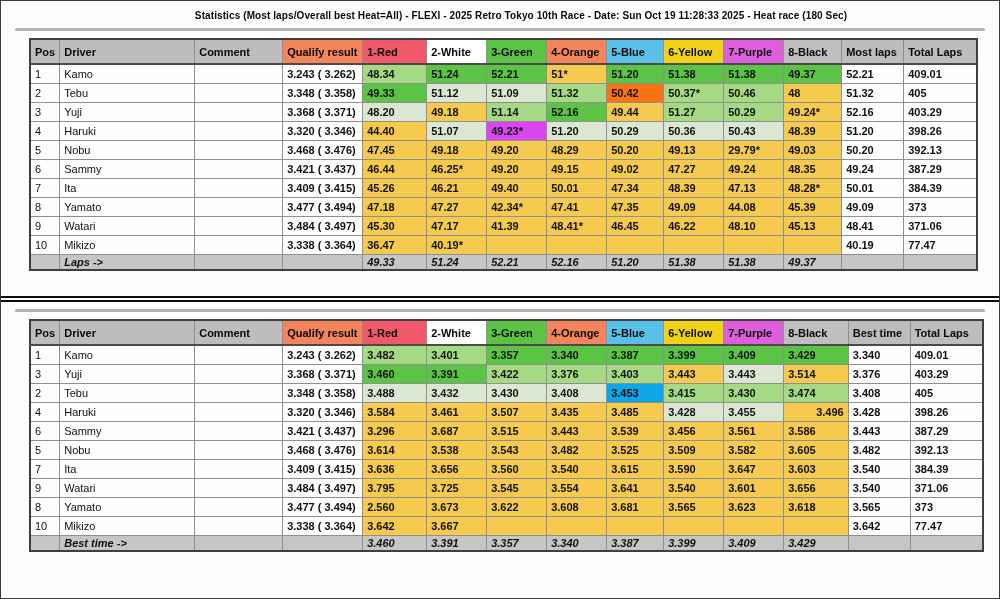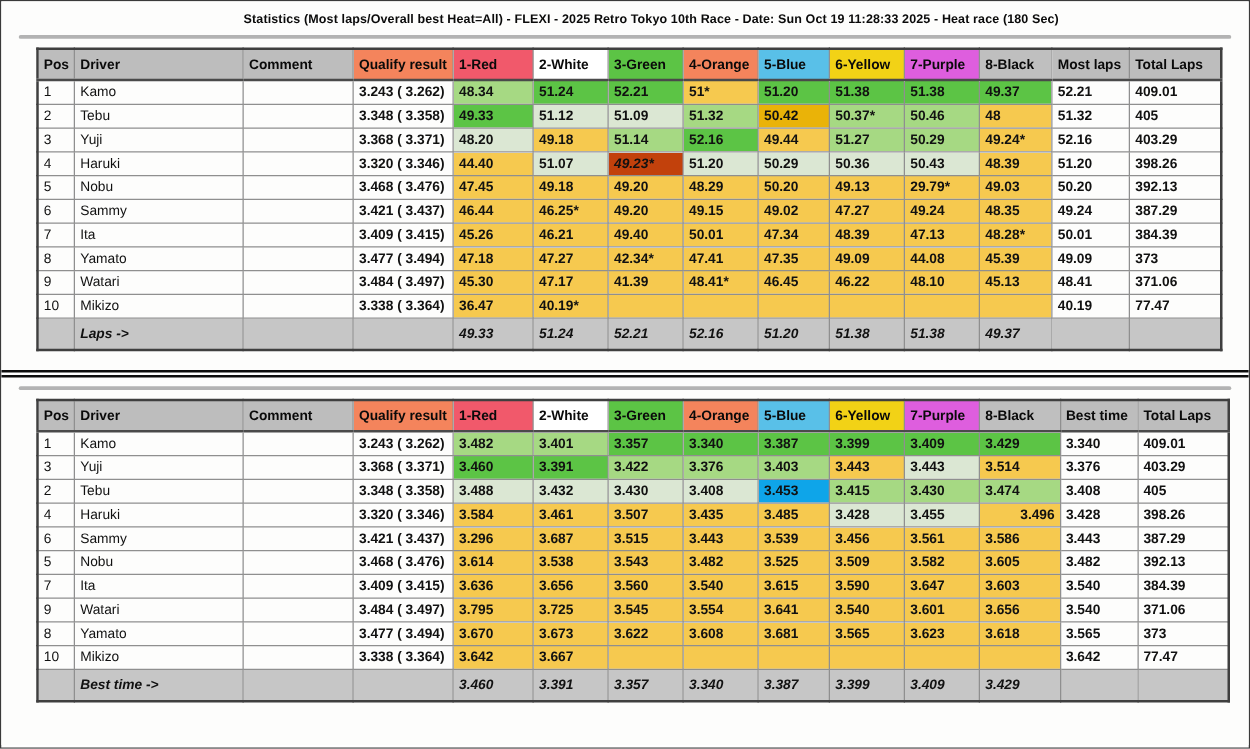--- a/index.html
+++ b/index.html
@@ -21,21 +21,21 @@
   table.stats td, table.stats th{
     border:1px solid #8f8f8f;
     font-size:11px;padding:0 4px;overflow:hidden;white-space:nowrap;
     text-align:left;vertical-align:middle;
   }
   table.stats thead th{
     height:23px;font-weight:600;color:#0a0a0a;
     border-bottom:2px solid #4a4a4a;border-top:1px solid #4a4a4a;
   }
   table.stats tbody tr{height:19px;}
-  table.stats tfoot tr{height:26px;}
+  table.stats tfoot tr{height:16px;}
   td.num{font-weight:600;}
   td.qualify{font-weight:700;}
   td.result{font-weight:600;}
   tfoot td{font-style:italic;font-weight:600;border-top:2px solid #4a4a4a;}
   .driver-cell{font-weight:400;}
 </style>
 </head>
 <body>
 
 <div id="frame">
@@ -97,21 +97,21 @@
           </tr>
           <tr>
             <td>2</td>
             <td class="driver-cell">Tebu</td>
             <td></td>
             <td class="qualify">3.348 ( 3.358)</td>
             <td class="num" style="background: rgb(92, 196, 69);">49.33</td>
             <td class="num" style="background: rgb(219, 231, 211);">51.12</td>
             <td class="num" style="background: rgb(219, 231, 211);">51.09</td>
             <td class="num" style="background: rgb(166, 217, 131);">51.32</td>
-            <td class="num" style="background: #eab308;">50.42</td>
+            <td class="num" style="background: #f97316;">50.42</td>
             <td class="num" style="background: rgb(166, 217, 131);">50.37*</td>
             <td class="num" style="background: rgb(166, 217, 131);">50.46</td>
             <td class="num" style="background: rgb(246, 201, 79);">48</td>
             <td class="result">51.32</td>
             <td class="result">405</td>
           </tr>
           <tr>
             <td>3</td>
             <td class="driver-cell">Yuji</td>
             <td></td>
@@ -127,21 +127,21 @@
             <td class="result">52.16</td>
             <td class="result">403.29</td>
           </tr>
           <tr>
             <td>4</td>
             <td class="driver-cell">Haruki</td>
             <td></td>
             <td class="qualify">3.320 ( 3.346)</td>
             <td class="num" style="background: rgb(246, 201, 79);">44.40</td>
             <td class="num" style="background: rgb(219, 231, 211);">51.07</td>
-            <td class="num" style="background: #c2410c; font-style: italic;">49.23*</td>
+            <td class="num" style="background: #d946ef;">49.23*</td>
             <td class="num" style="background: rgb(219, 231, 211);">51.20</td>
             <td class="num" style="background: rgb(219, 231, 211);">50.29</td>
             <td class="num" style="background: rgb(219, 231, 211);">50.36</td>
             <td class="num" style="background: rgb(219, 231, 211);">50.43</td>
             <td class="num" style="background: rgb(246, 201, 79);">48.39</td>
             <td class="result">51.20</td>
             <td class="result">398.26</td>
           </tr>
           <tr>
             <td>5</td>
@@ -425,21 +425,21 @@
             <td class="num" style="background: rgb(246, 201, 79);">3.601</td>
             <td class="num" style="background: rgb(246, 201, 79);">3.656</td>
             <td class="result">3.540</td>
             <td class="result">371.06</td>
           </tr>
           <tr>
             <td>8</td>
             <td class="driver-cell">Yamato</td>
             <td></td>
             <td class="qualify">3.477 ( 3.494)</td>
-            <td class="num" style="background: rgb(246, 201, 79);">3.670</td>
+            <td class="num" style="background: rgb(246, 201, 79);">2.560</td>
             <td class="num" style="background: rgb(246, 201, 79);">3.673</td>
             <td class="num" style="background: rgb(246, 201, 79);">3.622</td>
             <td class="num" style="background: rgb(246, 201, 79);">3.608</td>
             <td class="num" style="background: rgb(246, 201, 79);">3.681</td>
             <td class="num" style="background: rgb(246, 201, 79);">3.565</td>
             <td class="num" style="background: rgb(246, 201, 79);">3.623</td>
             <td class="num" style="background: rgb(246, 201, 79);">3.618</td>
             <td class="result">3.565</td>
             <td class="result">373</td>
           </tr>

